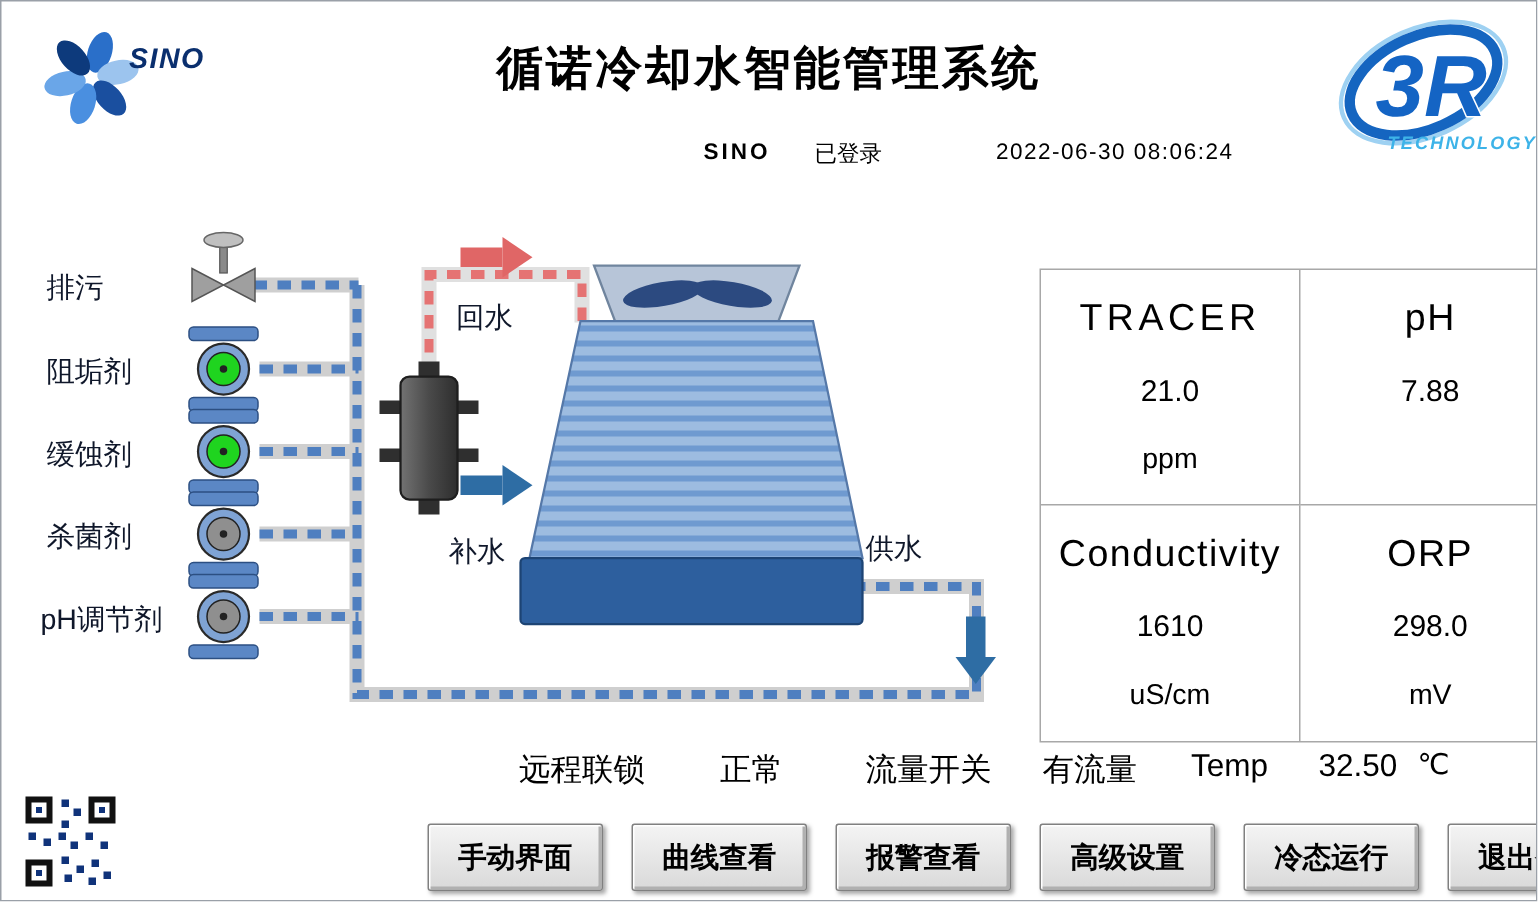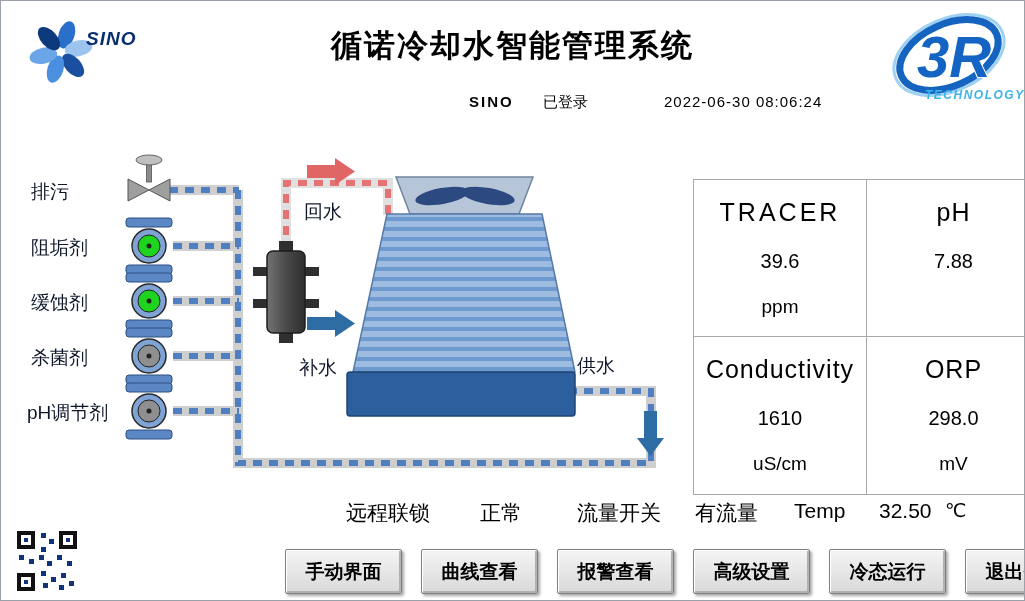--- a/index.html
+++ b/index.html
@@ -149,21 +149,21 @@
   <span class="lbl" style="left:30px;top:289px">缓蚀剂</span>
   <span class="lbl" style="left:30px;top:344px">杀菌剂</span>
   <span class="lbl" style="left:26px;top:399px">pH调节剂</span>
   <span class="lbl" style="left:303px;top:198px">回水</span>
   <span class="lbl" style="left:298px;top:354px">补水</span>
   <span class="lbl" style="left:576px;top:352px">供水</span>
 
   <div class="readings">
     <div class="cell sp">
       <div class="name">TRACER</div>
-      <div class="value">39.6</div>
+      <div class="value">21.0</div>
       <div class="unit">ppm</div>
     </div>
     <div class="cell">
       <div class="name">pH</div>
       <div class="value">7.88</div>
       <div class="unit"></div>
     </div>
     <div class="cell">
       <div class="name">Conductivity</div>
       <div class="value">1610</div>

